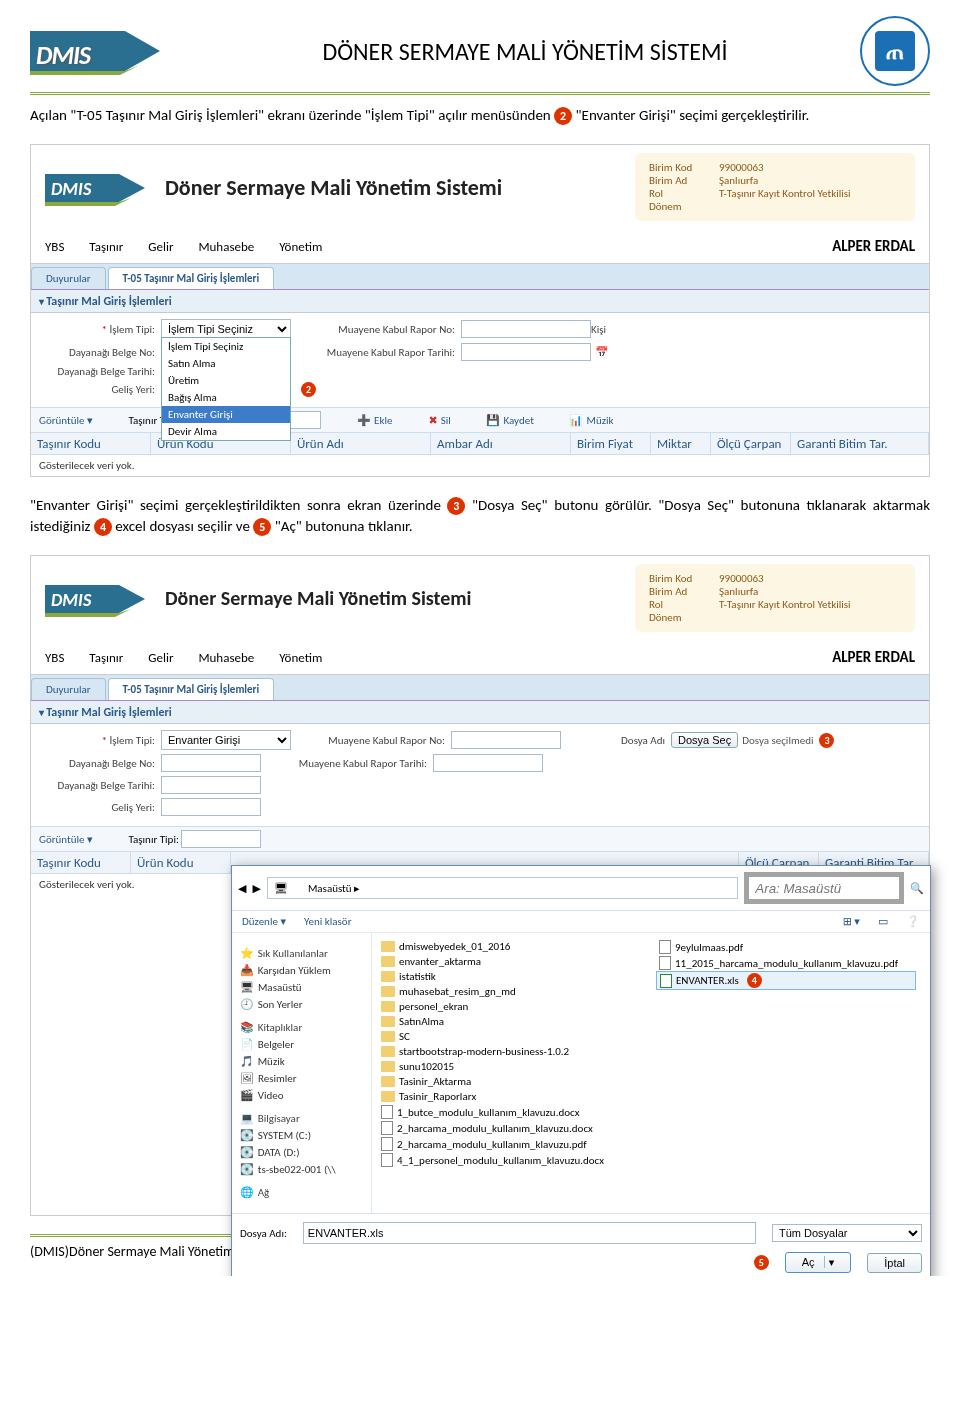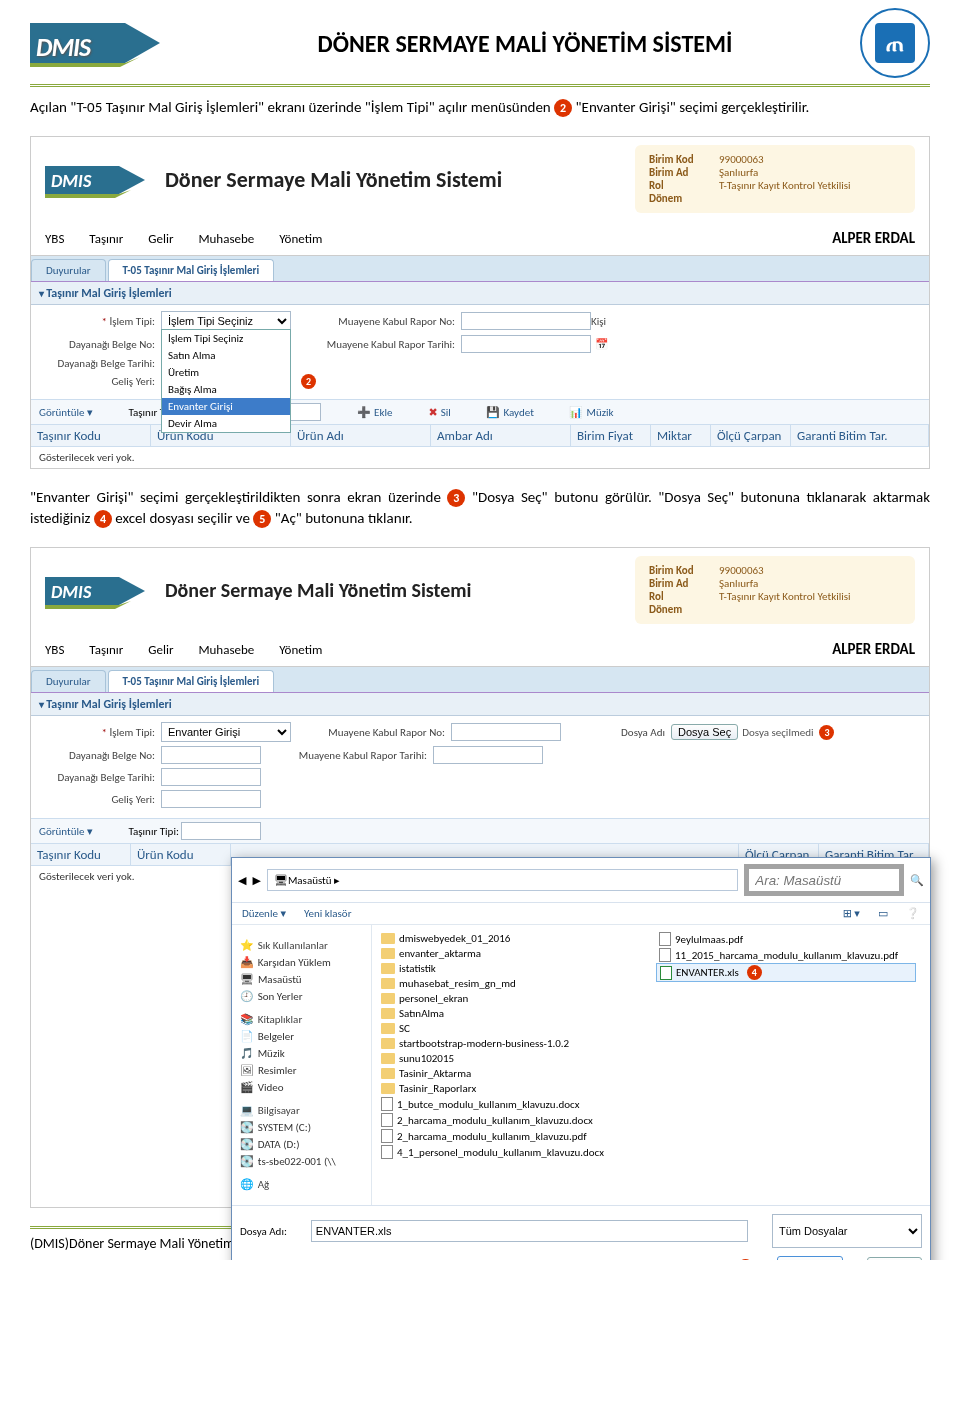--- a/index.html
+++ b/index.html
@@ -1,33 +1,33 @@
 <!DOCTYPE html>
 <html><head>
 <meta charset="utf-8">
 <style>
 *{box-sizing:border-box;margin:0;padding:0}
 body{font-family:Calibri,Arial,sans-serif;width:960px;background:#fff;color:#000;font-size:13px}
-.page{padding:8px 30px}
+.page{padding:16px 30px}
 .header{display:flex;align-items:center;justify-content:space-between;border-bottom:3px double #8aa93e;padding-bottom:6px;margin-bottom:10px}
 .dmis-logo{display:flex;align-items:center}
 .dmis-logo-shape{position:relative;width:140px;height:60px}
 .dmis-text{font-weight:bold;font-size:26px;font-style:italic;color:#fff;text-shadow:1px 1px 2px #555;position:absolute;left:6px;top:18px;letter-spacing:-1px}
-.header-title{font-size:24px;font-weight:700;color:#000;flex:1;text-align:center;margin-left:20px}
+.header-title{font-size:24px;font-weight:400;color:#000;flex:1;text-align:center;margin-left:20px}
 .muhasebat-seal{width:70px;height:70px;border-radius:50%;border:2px solid #1a6fb5;display:flex;align-items:center;justify-content:center;position:relative}
 .muhasebat-inner{width:40px;height:40px;background:#1a6fb5;border-radius:4px;display:flex;align-items:center;justify-content:center;color:#fff;font-size:22px;font-weight:bold}
 .body-text{font-size:15px;line-height:1.4;text-align:justify;margin:10px 0 18px}
 .circle{display:inline-flex;width:18px;height:18px;border-radius:50%;background:#d30;color:#fff;font-size:12px;font-weight:bold;align-items:center;justify-content:center;vertical-align:middle}
 .circle.small{width:15px;height:15px;font-size:10px}
 .shot{border:1px solid #ccc;background:#fff;margin-bottom:18px}
 .shot-header{display:flex;align-items:center;justify-content:space-between;padding:8px 14px}
 .shot-title{font-size:22px;font-weight:bold;color:#222}
 .info-box{background:#fdf6e3;border-radius:6px;padding:8px 14px;font-size:11px;min-width:280px}
 .info-row{display:flex}
-.info-lab{color:#8b5a1a;font-weight:bold;width:70px}
+.info-lab{color:#8b5a1a;font-weight:normal;width:70px}
 .info-val{color:#8b5a1a}
 .menubar{display:flex;align-items:center;justify-content:space-between;border-bottom:1px solid #ccc;padding:8px 14px;font-size:13px}
 .menubar-left span{margin-right:22px;font-weight:normal}
 .user{font-weight:bold;font-size:15px}
 .tabs{display:flex;background:#d6e6f2;border-bottom:1px solid #a8c}
 .tab{padding:4px 14px;font-size:11px;color:#2a5a8a;border:1px solid #a8c3d9;border-bottom:none;background:#d6e6f2;border-radius:4px 4px 0 0;margin-right:2px;margin-top:3px}
 .tab.active{background:#fff;font-weight:bold}
 .panel-title{background:#e8f0f7;padding:4px 8px;font-size:12px;font-weight:bold;color:#2a5a8a;border-bottom:1px solid #bcd}
 .panel-title::before{content:"▾ ";font-size:10px}
 .form-area{padding:6px 10px;font-size:11px;position:relative}
@@ -51,21 +51,21 @@
 .fd-path{flex:1;border:1px solid #b8c8da;height:22px;display:flex;align-items:center;padding:0 6px;background:#fff}
 .fd-search{width:160px;border:5px solid #a3a3a3;height:32px;padding:0 6px;font-style:italic;color:#8aa;background:#fff}
 .fd-tools{display:flex;padding:4px 10px;font-size:11px;color:#2a5a8a;border-bottom:1px solid #e0e8f0;gap:18px;align-items:center}
 .fd-body{display:flex;height:280px}
 .fd-side{width:140px;border-right:1px solid #e0e8f0;padding:6px 4px;font-size:11px;overflow:hidden}
 .fd-side-item{display:flex;align-items:center;gap:4px;padding:2px 4px;color:#333}
 .fd-side-head{font-weight:normal;color:#444;margin-top:6px}
 .fd-files{flex:1;padding:6px;font-size:11px;display:flex;flex-wrap:wrap;align-content:flex-start;gap:2px 18px}
 .fd-file{display:flex;align-items:center;gap:4px;width:260px;padding:1px 3px}
 .fd-file.highlighted{border:1px solid #7db6e8;background:#e8f2fc}
-.fd-bottom{border-top:1px solid #d8e2ee;padding:8px;display:flex;align-items:center;gap:24px;font-size:11px}
+.fd-bottom{border-top:1px solid #d8e2ee;padding:8px;display:flex;align-items:center;gap:16px;font-size:11px}
 .fd-btn{border:1px solid #8aa;background:linear-gradient(#fdfdfd,#e8eef4);padding:3px 16px;border-radius:3px;font-size:11px}
 .fd-btn.primary{border-color:#4a90d9}
 .folder-ico{width:14px;height:11px;background:#f3cf74;border-radius:1px;display:inline-block}
 .file-ico{width:12px;height:14px;background:#fff;border:1px solid #888;display:inline-block}
 .footer{border-top:3px double #8aa93e;padding-top:6px;margin-top:18px;display:flex;justify-content:space-between;font-size:14px}
 .dmis-logo-mini{width:110px;height:46px;position:relative}
 .relpos{position:relative}
 .sec2-wrap{position:relative}
 </style>
 </head>
@@ -298,21 +298,21 @@
       <div class="gh" style="width:80px">Ölçü Çarpan</div>
       <div class="gh" style="width:110px">Garanti Bitim Tar.</div>
     </div>
     <div class="grid-empty">Gösterilecek veri yok.</div>
     <div style="height:320px;position:relative">
 
       <div class="file-dialog">
         <div class="fd-nav">
           <span>◀</span>
           <span>▶</span>
-          <div class="fd-path">🖥 <span style="margin-left:0">Masaüstü ▸</span></div>
+          <div class="fd-path">🖥 <span style="margin-left:20px">Masaüstü ▸</span></div>
           <input class="fd-search" placeholder="Ara: Masaüstü" style="">
           <span style="color:#2a5a8a">🔍</span>
         </div>
         <div class="fd-tools">
           <span>Düzenle ▾</span>
           <span>Yeni klasör</span>
           <span style="flex:1"></span>
           <span>⊞ ▾</span>
           <span>▭</span>
           <span style="color:#2a7">❔</span>
@@ -410,21 +410,21 @@
                   <span class="file-ico" style="border-color:#2a8a3a"></span>
                   <span>ENVANTER.xls</span> 
                   <span class="circle small" style="margin-left:4px">4</span>
                 </div>
             </div>
           </div>
         </div>
         <div class="fd-bottom">
           <span>Dosya Adı:</span>
           <input class="inp" style="flex: 1 1 0%; height: 22px;" value="ENVANTER.xls">
-          <select class="sel" style="width:150px;height:34px"><option>Tüm Dosyalar</option></select>
+          <select class="sel" style="width:150px;height:18px"><option>Tüm Dosyalar</option></select>
         </div>
         <div class="fd-bottom" style="justify-content:flex-end;border-top:none;padding-top:0">
           <span class="circle small">5</span>
           <button class="fd-btn primary"><span>Aç</span> <span style="border-left:1px solid #9bc;margin-left:6px;padding-left:4px">▾</span></button>
           <button class="fd-btn">İptal</button>
         </div>
       </div>
     </div>
   </div>
 

